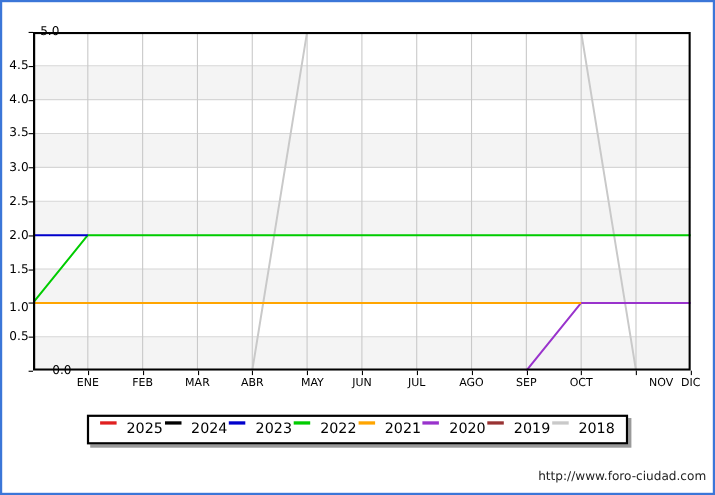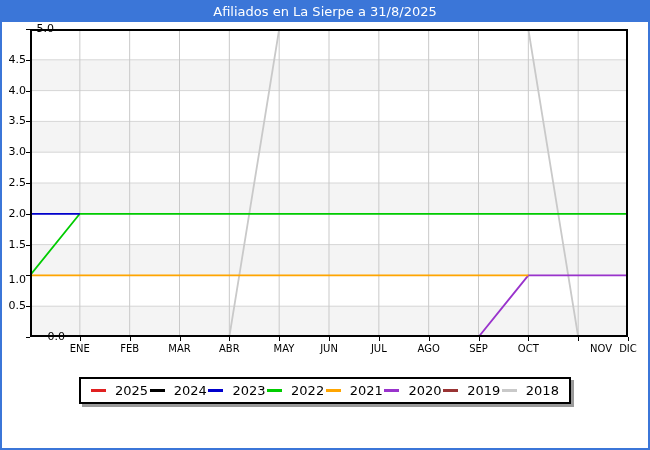--- a/index.html
+++ b/index.html
@@ -25,32 +25,31 @@
   .ylab{width:24px;left:0;text-align:right;}
   .xlab{width:44px;margin-left:-22px;text-align:center;font-size:10px;top:341px;}
   .tick{position:absolute;background:#000;z-index:3;}
   .legend{
     position:absolute;top:375px;left:50%;transform:translateX(-50%);
     width:492px;height:27px;box-sizing:border-box;border:2px solid #000;
     background:#fff;box-shadow:3px 3px 0 #9a9a9a;
     display:flex;align-items:center;justify-content:space-between;
     padding:0 10px;z-index:4;
   }
-  .legend-item{display:flex;align-items:center;}
+  .legend-item{display:flex;}
   .legend-swatch{width:15px;height:3px;margin-right:9px;}
   .legend-label{font-size:13px;color:#000;}
   .url{
     position:absolute;top:424px;right:6px;font-size:11px;color:#222;z-index:4;
   }
 </style>
 </head>
 <body>
 
 <div class="frame">
-  <div class="titlebar">Afiliados en La Sierpe a 31/8/2025</div>
 
   <div class="plot">
     <svg id="plot-svg" width="598" height="308" viewBox="0 0 598 308">
         <rect x="0" y="30.8" width="598" height="30.8" fill="#f4f4f4"></rect>
         <rect x="0" y="92.4" width="598" height="30.8" fill="#f4f4f4"></rect>
         <rect x="0" y="154" width="598" height="30.8" fill="#f4f4f4"></rect>
         <rect x="0" y="215.6" width="598" height="30.8" fill="#f4f4f4"></rect>
         <rect x="0" y="277.2" width="598" height="30.8" fill="#f4f4f4"></rect>
         <line x1="0" y1="30.8" x2="598" y2="30.8" stroke="#d6d6d6" stroke-width="1"></line>
         <line x1="0" y1="61.6" x2="598" y2="61.6" stroke="#d6d6d6" stroke-width="1"></line>
@@ -163,13 +162,14 @@
       <div class="legend-item">
         <div class="legend-swatch" style="background: rgb(153, 51, 51);"></div>
         <span class="legend-label">2019</span>
       </div>
       <div class="legend-item">
         <div class="legend-swatch" style="background: rgb(201, 201, 201);"></div>
         <span class="legend-label">2018</span>
       </div>
     </div>
 
+  <div class="url">http://www.foro-ciudad.com</div>
 </div>
 
 </body></html>

